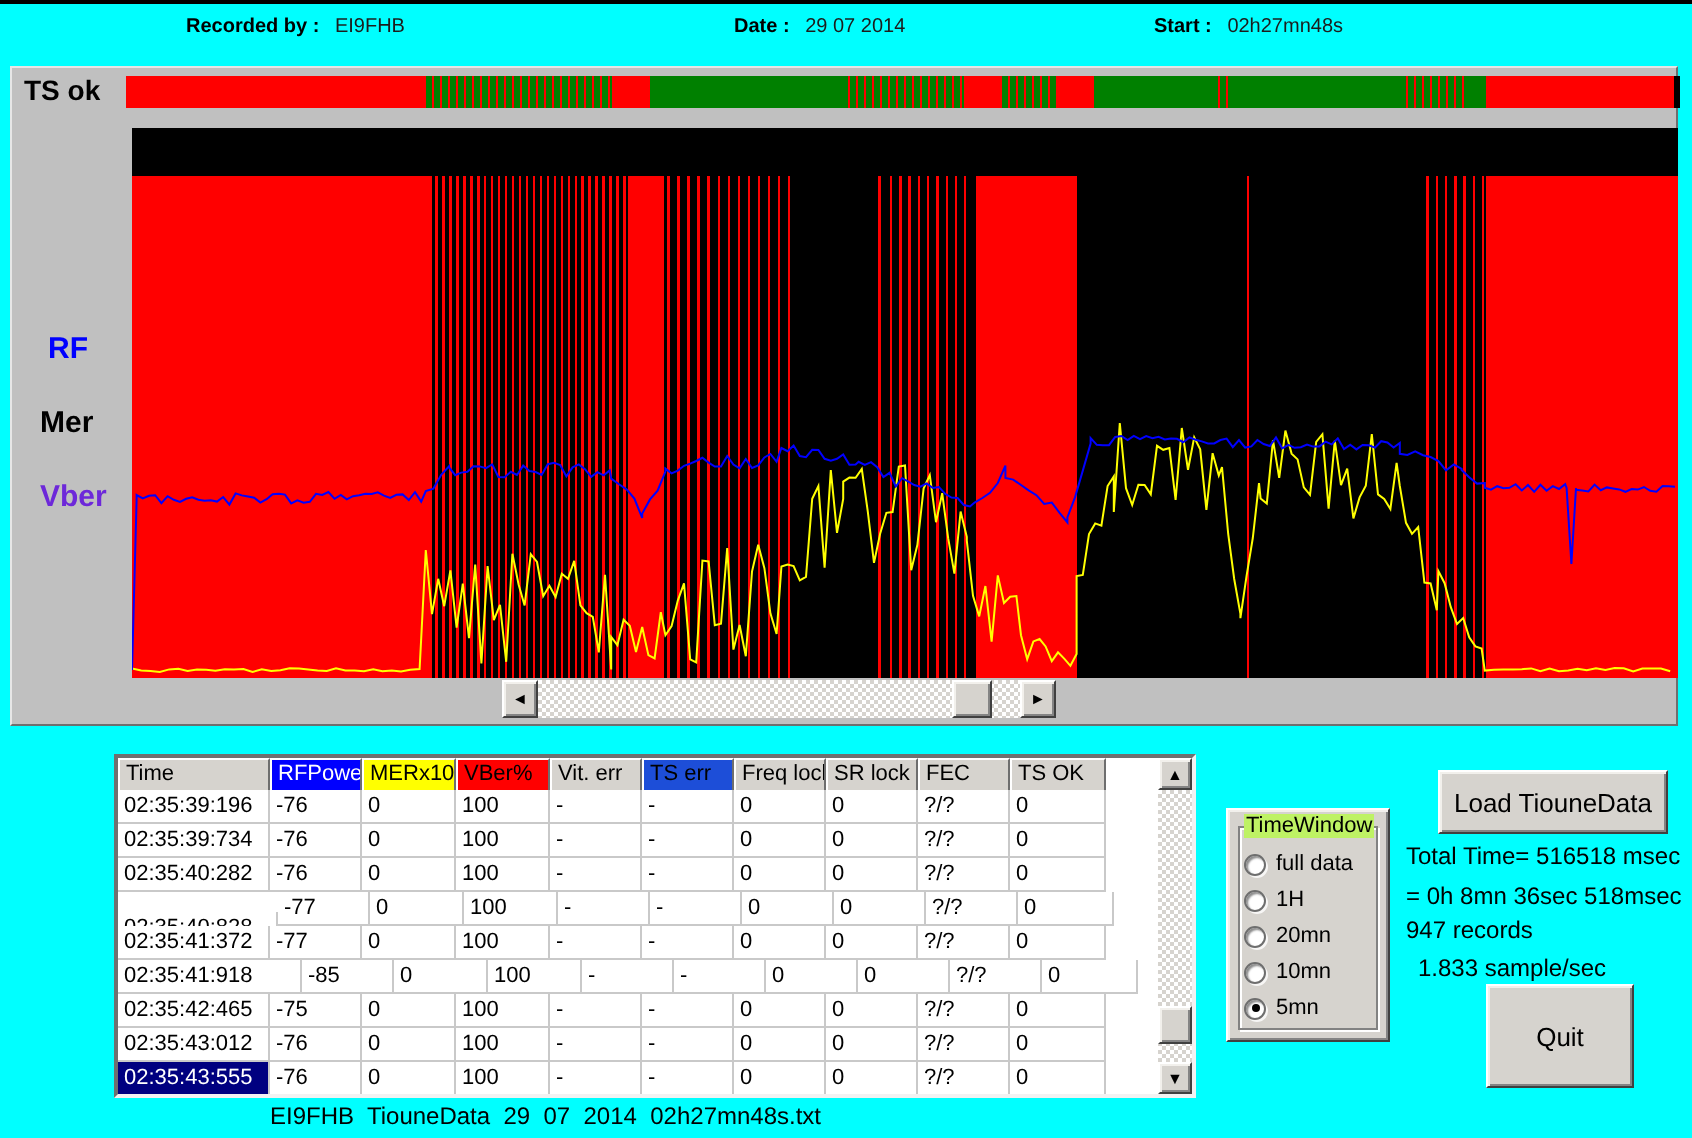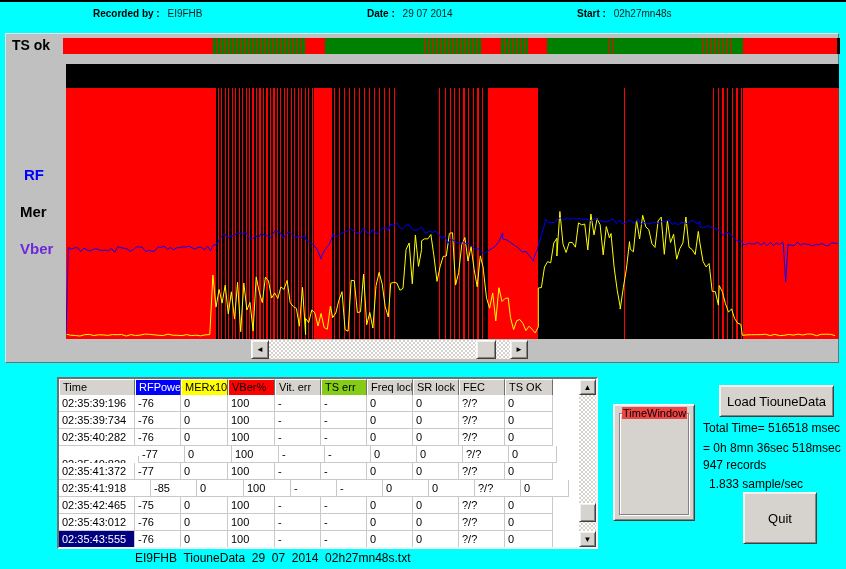--- a/index.html
+++ b/index.html
@@ -81,21 +81,21 @@
 
   
   .push-btn { position:absolute; display:flex; align-items:center; justify-content:center;
     font-size:13px; color:#000; cursor:default; }
   #btn-load { left:719px; top:385px; width:115px; height:32px; }
   #btn-quit { left:743px; top:492px; width:74px; height:52px;text-align:right; }
 
   .tw-panel { position:absolute; left:613px; top:404px; width:82px; height:117px; }
   .tw-box { position:absolute; left:5px; top:8px; right:5px; bottom:5px;
     border:1px solid #828282; box-shadow:1px 1px 0 #fff, inset 1px 1px 0 #fff; }
-  .tw-legend { position:absolute; left:8px; top:2px; font-size:11px; background:#ef4444; padding:0 1px; white-space:nowrap; }
+  .tw-legend { position:absolute; left:8px; top:2px; font-size:11px; background:#bef264; padding:0 1px; white-space:nowrap; }
   .tw-options { position:absolute; left:8px; top:18px; right:2px; display:flex; flex-direction:column; }
   .radio-row { display:flex; align-items:center; height:18px; }
   .radio { position:relative; width:11px; height:11px; border-radius:50%; background:#fff;
     border:1px solid #6e6e6e; box-shadow:inset 1px 1px 1px rgba(0,0,0,0.45), 1px 1px 0 rgba(255,255,255,0.8); }
   .radio.sel::after { content:""; position:absolute; left:2.5px; top:2.5px; width:4px; height:4px;
     border-radius:50%; background:#000; }
   .radio-label { margin-left:5px; font-size:11px; white-space:nowrap; }
 
   .stat-line { position:absolute; font-size:12px; white-space:nowrap; }
   #stat1 { left:703px; top:421px; }
@@ -231,21 +231,21 @@
 </div>
 
 <div class="table-wrap">
   <div class="grid">
     <div class="thead">
         <div class="th" style="width: 76px; background: rgb(214, 211, 206); color: rgb(0, 0, 0);">Time</div>
         <div class="th" style="width: 46px; background: rgb(0, 0, 255); color: rgb(255, 255, 255);">RFPower</div>
         <div class="th" style="width: 47px; background: rgb(255, 255, 0); color: rgb(0, 0, 0);">MERx10</div>
         <div class="th" style="width: 47px; background: rgb(255, 0, 0); color: rgb(0, 0, 0);">VBer%</div>
         <div class="th" style="width: 46px; background: rgb(214, 211, 206); color: rgb(0, 0, 0);">Vit. err</div>
-        <div class="th" style="width: 46px; background: #84cc16; color: rgb(0, 0, 0);">TS err</div>
+        <div class="th" style="width: 46px; background: #1d4ed8; color: rgb(0, 0, 0);">TS err</div>
         <div class="th" style="width: 46px; background: rgb(214, 211, 206); color: rgb(0, 0, 0);">Freq lock</div>
         <div class="th" style="width: 46px; background: rgb(214, 211, 206); color: rgb(0, 0, 0);">SR lock</div>
         <div class="th" style="width: 46px; background: rgb(214, 211, 206); color: rgb(0, 0, 0);">FEC</div>
         <div class="th" style="width: 48px; background: rgb(214, 211, 206); color: rgb(0, 0, 0);">TS OK</div>
       </div>
     <div id="tbody">
         <div class="tr">
           <div class="td" style="width: 76px;">02:35:39:196</div>
           <div class="td" style="width: 46px;">-76</div>
           <div class="td" style="width: 47px;">0</div>
@@ -366,20 +366,42 @@
       <span>▼</span>
     </div>
   </div>
 </div>
 
 <div class="push-btn bevel" id="btn-load">Load TiouneData</div>
 
 <div class="tw-panel bevel">
   <div class="tw-box"></div>
   <div class="tw-legend">TimeWindow</div>
+  <div class="tw-options">
+      <div class="radio-row">
+        <span class="radio"></span>
+        <span class="radio-label">full data</span>
+      </div>
+      <div class="radio-row">
+        <span class="radio"></span>
+        <span class="radio-label">1H</span>
+      </div>
+      <div class="radio-row">
+        <span class="radio"></span>
+        <span class="radio-label">20mn</span>
+      </div>
+      <div class="radio-row">
+        <span class="radio"></span>
+        <span class="radio-label">10mn</span>
+      </div>
+      <div class="radio-row">
+        <span class="radio sel"></span>
+        <span class="radio-label">5mn</span>
+      </div>
+    </div>
 </div>
 
 <div class="stat-line" id="stat1">Total Time= 516518 msec</div>
 <div class="stat-line" id="stat2">= 0h 8mn 36sec 518msec</div>
 <div class="stat-line" id="stat3">947 records</div>
 <div class="stat-line" id="stat4">1.833 sample/sec</div>
 
 <div class="push-btn bevel" id="btn-quit">Quit</div>
 
 <div class="footer-file">EI9FHB  TiouneData  29  07  2014  02h27mn48s.txt</div>

